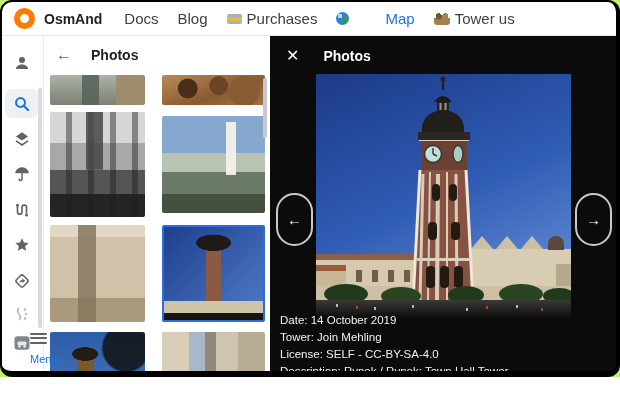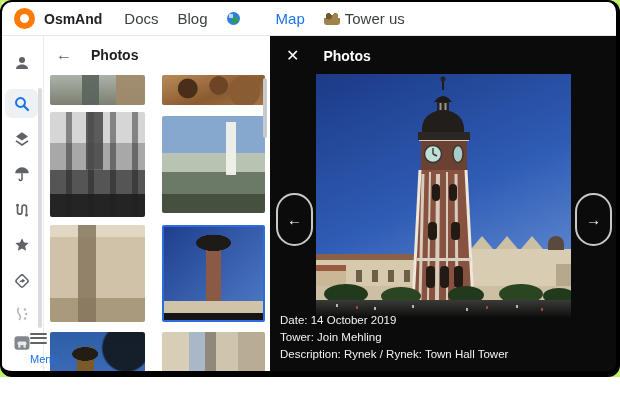--- a/index.html
+++ b/index.html
@@ -76,20 +76,24 @@
 
   <header class="topnav">
     <div class="logo"></div>
     <div class="brand">OsmAnd</div>
     <div class="navitem">
         <span>Docs</span>
       </div>
     <div class="navitem">
         <span>Blog</span>
       </div>
+    <div class="navitem">
+      <span class="ic-cash"></span>
+      <span>Purchases</span>
+    </div>
     <div class="navitem active">
       <span class="ic-globe"></span>
       <span>Map</span>
     </div>
     <div class="navitem">
       <span class="ic-people"></span>
       <span>Tower us</span>
     </div>
   </header>
 
@@ -277,18 +281,19 @@
     <button class="navbtn prev">
       <span>←</span>
     </button>
     <button class="navbtn next">
       <span>→</span>
     </button>
 
     <div class="caption">
       <div class="row"><span>Date:</span> <span>14 October 2019</span></div>
       <div class="row"><span>Tower:</span> <span>Join Mehling</span></div>
+      <div class="row"><span>License:</span> <span>SELF - CC-BY-SA-4.0</span></div>
       <div class="row"><span>Description:</span> <span>Rynek / Rynek: Town Hall Tower</span></div>
     </div>
   </section>
 
   <div class="frame"></div>
 </div>
 
 </body></html>

